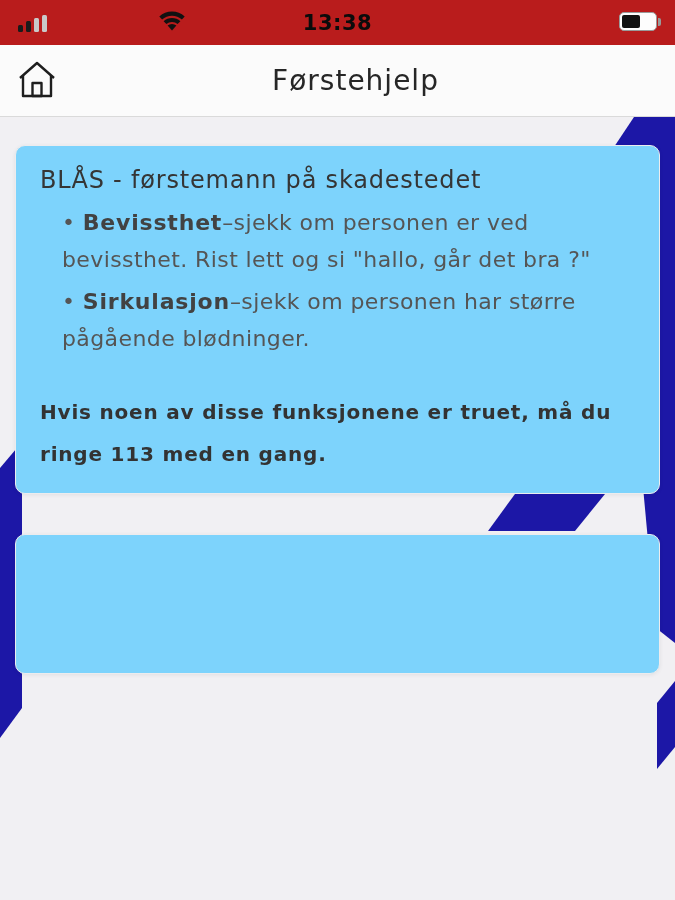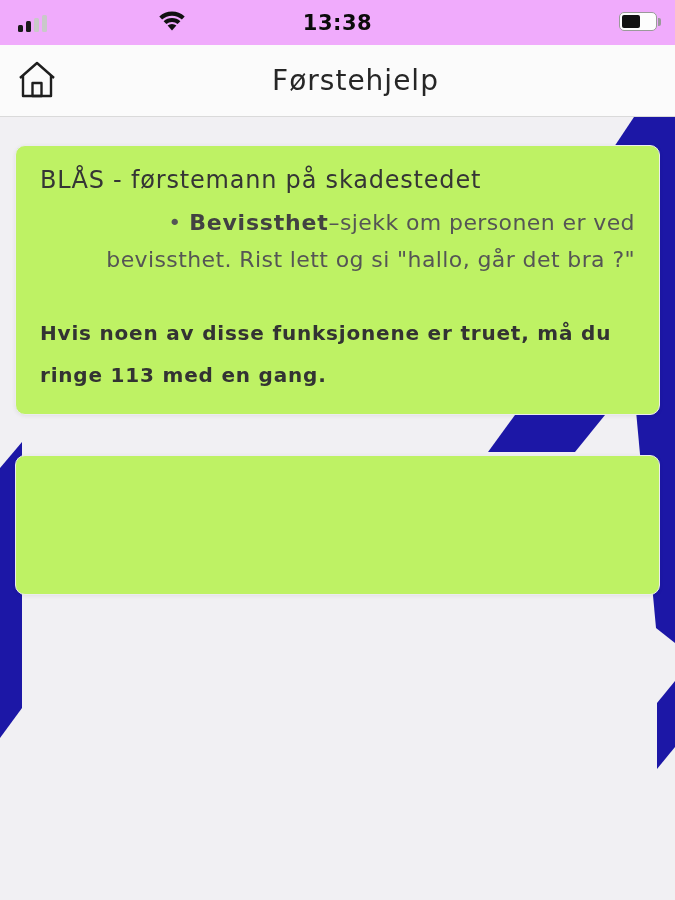--- a/index.html
+++ b/index.html
@@ -5,21 +5,21 @@
   * { margin: 0; padding: 0; box-sizing: border-box; }
   html, body { width: 675px; height: 900px; overflow: hidden; }
   body {
     font-family: "DejaVu Sans", sans-serif;
     background: #f1f0f3;
   }
   .screen { width: 675px; height: 900px; display: flex; flex-direction: column; }
 
   
   .status-bar {
-    height: 45px; background: #f0abfc; flex: 0 0 45px;
+    height: 45px; background: #b91c1c; flex: 0 0 45px;
     display: flex; align-items: center; position: relative;
   }
   .signal { display: flex; align-items: flex-end; gap: 3px; margin-left: 18px; height: 18px; }
   .signal .bar { width: 5px; border-radius: 1.5px; background: #1a1a1a; }
   .signal .bar.empty { background: #c9c9c9; }
   .b1 { height: 7px; } .b2 { height: 11px; } .b3 { height: 14px; } .b4 { height: 17px; }
   .wifi { position: absolute; left: 155px; top: 7px; }
   .time {
     position: absolute; left: 0; right: 0; text-align: center;
     font-size: 21px; font-weight: 700; color: #0b0b0b; letter-spacing: 0.5px;
@@ -47,32 +47,32 @@
     font-size: 28px; font-weight: 500; color: #262626; letter-spacing: 1px; padding-left: 36px;
   }
 
   
   .content { position: relative; flex: 1 1 auto; background: #f1f0f3; overflow: hidden; }
   .decor-svg { position: absolute; left: 0; top: 0; z-index: 0; }
   .decor-blue { fill: var(--accent, #1c17a6); }
 
   .card {
     position: relative; z-index: 1;
-    margin: 0 15px; background: #bef264;
+    margin: 0 15px; background: #7dd3fc;
     border: 1px solid #ececee; border-radius: 10px;
     box-shadow: 0 1px 4px rgba(0,0,0,0.07);
   }
   .card1 { margin-top: 28px; padding: 20px 24px 18px 24px; }
   .card-title {
     font-size: 24px; font-weight: 500; color: #353535;
     letter-spacing: 0.8px; margin-bottom: 10px;
   }
   .body-text { font-size: 22px; line-height: 37px; color: #555; letter-spacing: 0.4px; }
   .bullets { margin-top: 4px; padding-left: 22px; }
-  .bullet-item { margin-top: 5px; text-align: right; }
+  .bullet-item { margin-top: 5px; }
   .bullet-term { font-weight: 700; color: #424242; letter-spacing: 0.8px; }
   .card-footer {
     margin-top: 34px; font-size: 20px; font-weight: 700; color: #333;
     line-height: 42px; letter-spacing: 0.8px;
   }
 
   .card-gap { position: relative; z-index: 1; height: 40px; }
   .gap-parallelogram {
     position: absolute; left: 488px; top: 0; width: 117px; height: 37px;
     background: var(--accent, #1c17a6);
@@ -127,20 +127,21 @@
       <polygon class="decor-blue" points="634,0 675,0 675,526 656,511 612,33"></polygon>
       <polygon class="decor-blue" points="657,586 675,564 675,630 657,652"></polygon>
       <polygon class="decor-blue" points="0,351 22,325 22,591 0,621"></polygon>
     </svg>
 
     <div class="card card1">
       <div class="card-title">BLÅS - førstemann på skadestedet</div>
 
       <div class="bullets">
         <div class="body-text bullet-item"><span>•</span> <span class="bullet-term">Bevissthet</span><span>–sjekk om personen er ved bevissthet. Rist lett og si "hallo, går det bra ?"</span></div>
+        <div class="body-text bullet-item"><span>•</span> <span class="bullet-term">Sirkulasjon</span><span>–sjekk om personen har større pågående blødninger.</span></div>
       </div>
 
       <div class="card-footer">Hvis noen av disse funksjonene er truet, må du ringe 113 med en gang.</div>
     </div>
 
     <div class="card-gap">
       <div class="gap-parallelogram"></div>
     </div>
 
     <div class="card card2"></div>

